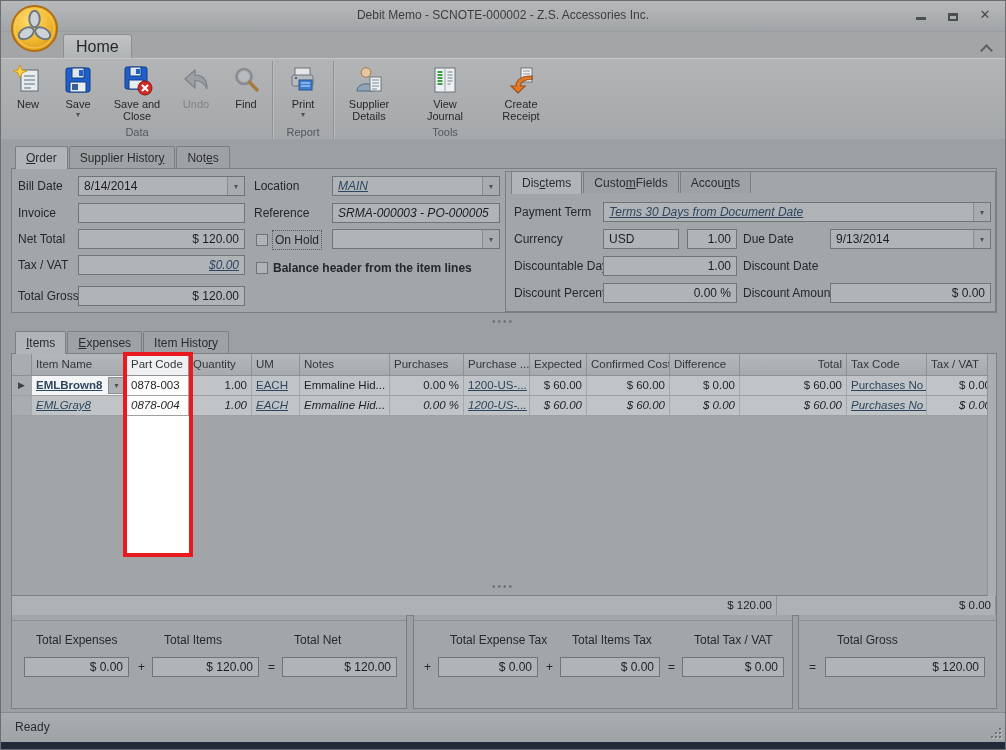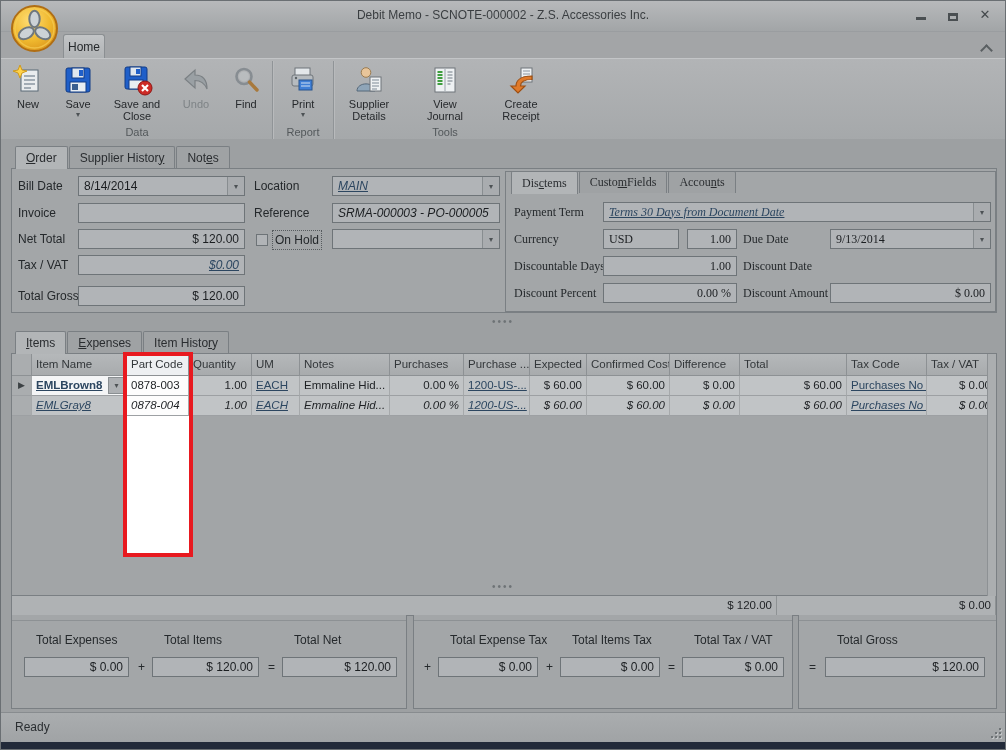--- a/index.html
+++ b/index.html
@@ -17,24 +17,24 @@
   .wc{width:16px;height:14px;display:flex;align-items:flex-end;justify-content:center;cursor:default;}
   .wc-min i{display:block;width:10px;height:3px;background:#4a4f52;margin-bottom:2px;}
   .wc-max i{display:block;width:10px;height:8px;border:2px solid #4a4f52;border-top-width:3px;box-sizing:border-box;margin-bottom:1px;}
   .wc-close{font-size:13px;font-weight:bold;color:#44494c;line-height:14px;align-items:center;}
 
   .orb{position:absolute;left:9px;top:3px;width:49px;height:49px;z-index:30;}
 
   
   .tabrow{height:26px;position:relative;background:#a3a5a7;}
   .home-tab{
-    position:absolute;left:62px;bottom:0;height:23px;padding:0 4px;
+    position:absolute;left:62px;bottom:0;height:23px;padding:0 12px;
     background:linear-gradient(#c2c4c6,#b0b3b5);
     border:1px solid #8b8f92;border-bottom:none;border-radius:3px 3px 0 0;
-    font-size:12px;display:flex;align-items:center;color:#26292c;text-align:center;
+    font-size:16px;display:flex;align-items:center;color:#26292c;text-align:center;
   }
   .ribbon-collapse{position:absolute;right:14px;bottom:5px;width:9px;height:9px;}
   .ribbon-collapse i{display:block;width:7px;height:7px;border-left:2px solid #5a5f62;border-top:2px solid #5a5f62;transform:rotate(45deg);margin-top:2px;}
 
   
   .ribbon{height:82px;background:linear-gradient(#b2b4b6,#a5a8aa);border-top:1px solid #c3c5c7;border-bottom:1px solid #888c8f;display:flex;align-items:stretch;padding:0 2px;}
   .rgroup{display:flex;flex-direction:column;}
   .rbuttons{flex:1;display:flex;align-items:flex-start;padding-top:4px;}
   .rgl{height:16px;text-align:center;font-size:11px;color:#53585b;line-height:14px;}
   .gsep{width:1px;background:#909497;margin:2px 1px;box-shadow:1px 0 0 #b8babc;}
@@ -61,41 +61,41 @@
   .fld.num{justify-content:flex-end;}
   .fld .arrow{position:absolute;right:0;top:0;bottom:0;width:16px;background:#a9acaf;border-left:1px solid #888d90;display:flex;align-items:center;justify-content:center;font-size:8px;color:#4d5255;}
   .fld.has-arrow{padding-right:20px;}
   .link{color:#2c4660;text-decoration:underline;}
   .em{font-style:italic;}
   .cb{width:12px;height:12px;background:#b1b4b7;border:1px solid #6d7377;box-sizing:border-box;display:inline-block;vertical-align:-2px;margin-right:5px;}
   .cbrow{position:absolute;font-size:12px;color:#24282b;line-height:16px;white-space:nowrap;display:flex;align-items:center;}
   .cbrow.focus .cap{outline:1px dotted #565b5e;padding:1px 2px;}
   .cbrow .bold{font-weight:bold;}
 
-  .discount-box{position:absolute;left:493px;top:2px;width:491px;height:141px;border:1px solid #7a7f83;box-sizing:border-box;background:#a3a6a8;font-family:Liberation Serif, serif;}
+  .discount-box{position:absolute;left:493px;top:2px;width:491px;height:141px;border:1px solid #7a7f83;box-sizing:border-box;background:#a3a6a8;}
   .disc-tabs{position:absolute;left:5px;top:-1px;display:flex;height:22px;}
 
   .splitter{position:absolute;left:0;width:100%;height:12px;display:flex;align-items:center;justify-content:center;}
   .splitter .dots{letter-spacing:2px;color:#6e7376;font-size:10px;line-height:4px;}
 
   
   .grid-tabs{position:absolute;left:14px;top:192px;display:flex;height:22px;z-index:2;}
   .grid{position:absolute;left:10px;top:214px;width:986px;height:263px;border:1px solid #7a7f83;box-sizing:border-box;background:#a2a5a7;}
   .hl-fill{position:absolute;left:115px;top:0;width:62px;height:201px;background:#ffffff;z-index:0;}
   .hl-frame{position:absolute;left:111px;top:-2px;width:70px;height:205px;border:4px solid #e8191f;box-sizing:border-box;z-index:6;pointer-events:none;}
   .grow{display:flex;position:relative;z-index:1;}
   .ghead .gc{background:linear-gradient(#b5b8ba,#a8abad);border-right:1px solid #8d9194;border-bottom:1px solid #8d9194;color:#33373a;}
   .ghead .gc.hl{background:#eef0f2;}
   .gc{height:22px;box-sizing:border-box;padding:0 4px;font-size:11.5px;line-height:21px;overflow:hidden;white-space:nowrap;}
   .gr .gc{height:20px;line-height:19px;background:#c1c4c6;border-right:1px solid #a6a9ab;border-bottom:1px solid #9da0a3;}
   .gr .gc.hl{background:#fdfdfd;}
   .gc.r{text-align:right;}
   .c0{width:20px;} .c1{width:95px;} .c2{width:62px;} .c3{width:63px;} .c4{width:48px;}
   .c5{width:90px;} .c6{width:74px;} .c7{width:66px;} .c8{width:57px;} .c9{width:83px;}
-  .c10{width:70px;} .c11{width:107px;} .c12{width:80px;} .c13{width:71px;flex:1;}
+  .c10{width:70px;} .c11{width:107px;text-align:right;} .c12{width:80px;} .c13{width:71px;flex:1;}
   .rowind{color:#3c4144;font-size:9px;text-align:center;background:#aaadaf !important;}
   .gr .itemcell{position:relative;padding-right:18px;}
   .gr .itemcell .cellbtn{position:absolute;right:1px;top:1px;bottom:1px;width:15px;background:#aeb1b4;border:1px solid #8a8f92;font-size:8px;color:#4d5255;display:flex;align-items:center;justify-content:center;}
   .gr.focusrow .itemcell{background:#f4f5f6;}
   .gr.italic .gc{font-style:italic;}
   .gsummary{position:absolute;left:0;right:0;bottom:0;height:19px;background:#afb2b4;border-top:1px solid #7a7f83;display:flex;z-index:2;}
   .gsummary .sc{box-sizing:border-box;font-size:11.5px;line-height:18px;padding:0 4px;}
   .vsb{position:absolute;right:0;top:0;bottom:19px;width:8px;background:#abaeb0;border-left:1px solid #8d9194;z-index:3;}
 
   
@@ -319,20 +319,24 @@
       </div>
       <div class="fld has-arrow" style="left:320px;top:60px;width:168px">
         <span></span>
         <span class="arrow">▾</span>
       </div>
 
       <div class="flabel" style="left:6px;top:86px">Tax / VAT</div>
       <div class="fld num" style="left:66px;top:86px;width:167px">
         <span class="link em">$0.00</span>
       </div>
+      <div class="cbrow" style="left:244px;top:91px">
+        <span class="cb"></span>
+        <span class="bold">Balance header from the item lines</span>
+      </div>
 
       <div class="flabel" style="left:6px;top:117px">Total Gross</div>
       <div class="fld num" style="left:66px;top:117px;width:167px">
         <span>$ 120.00</span>
       </div>
 
       <div class="discount-box">
         <div class="disc-tabs">
           <div class="tab active">
               <span>Dis</span>

